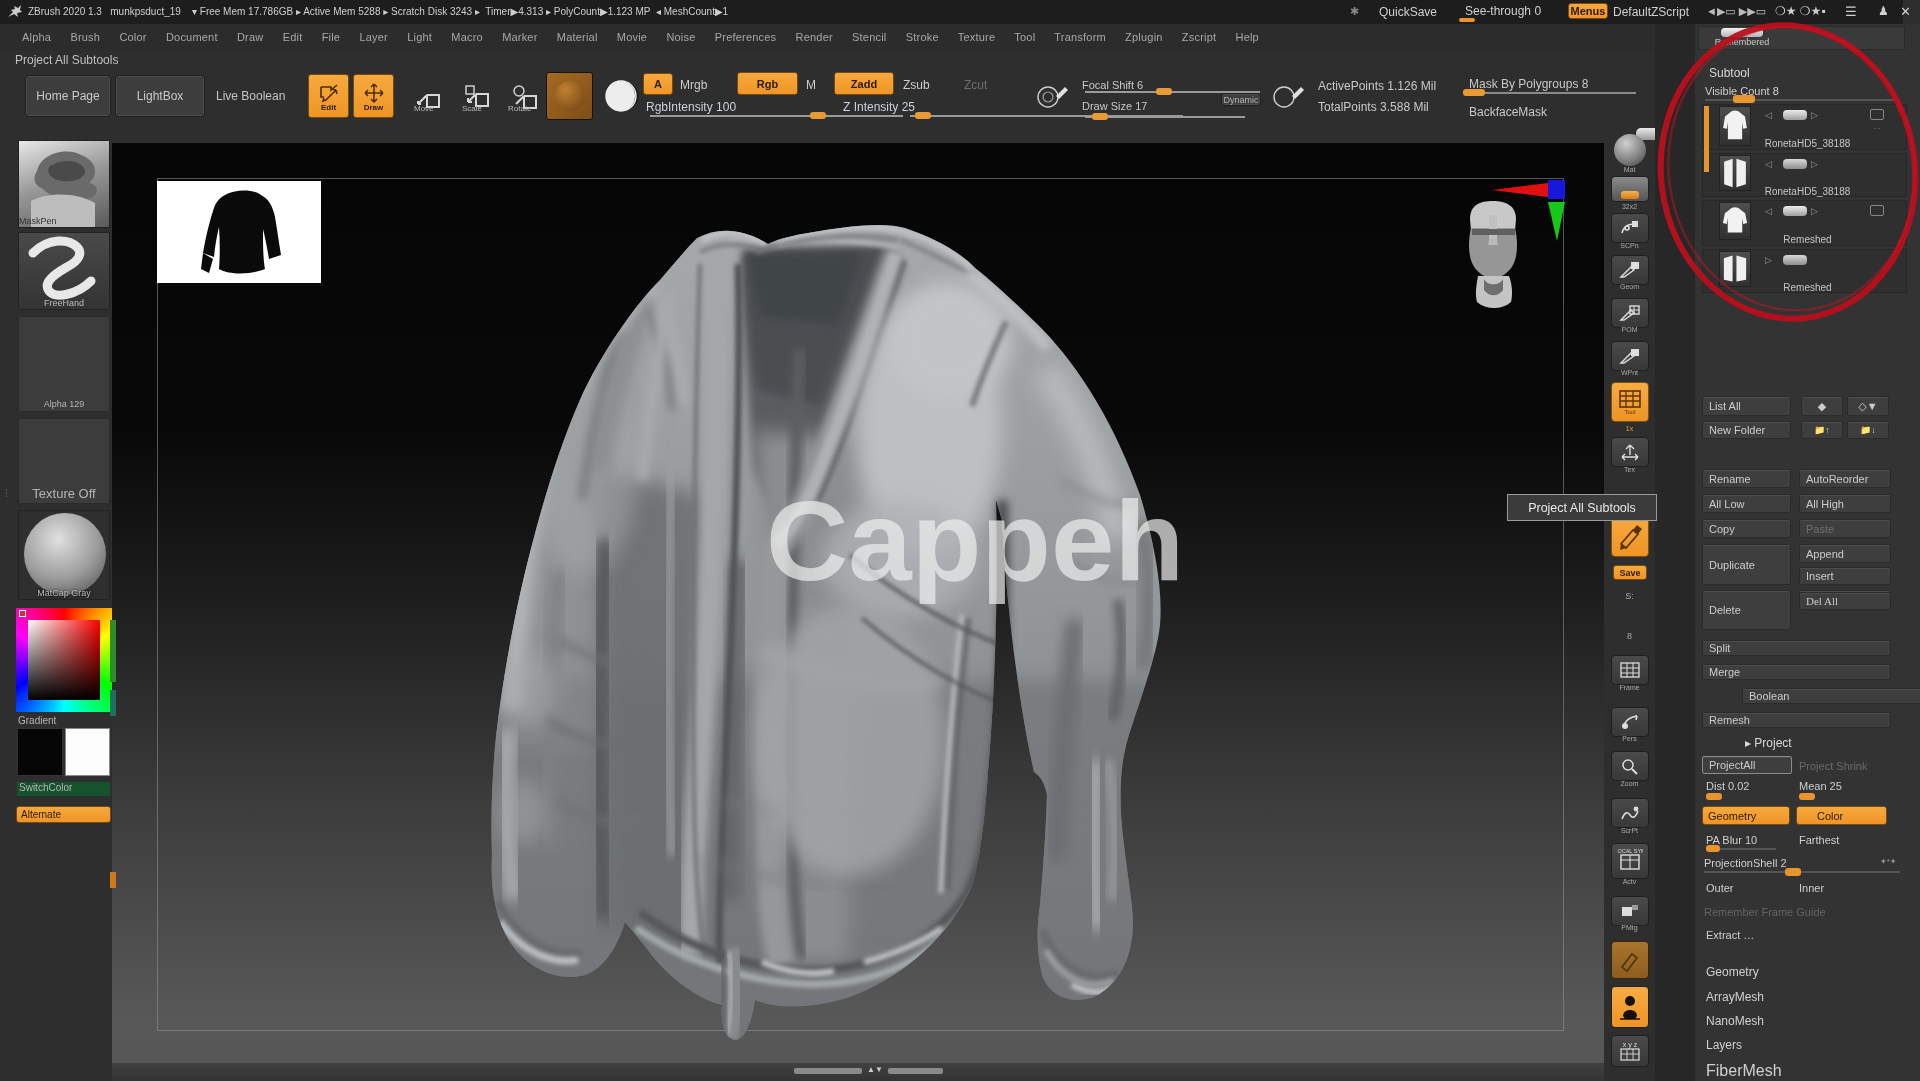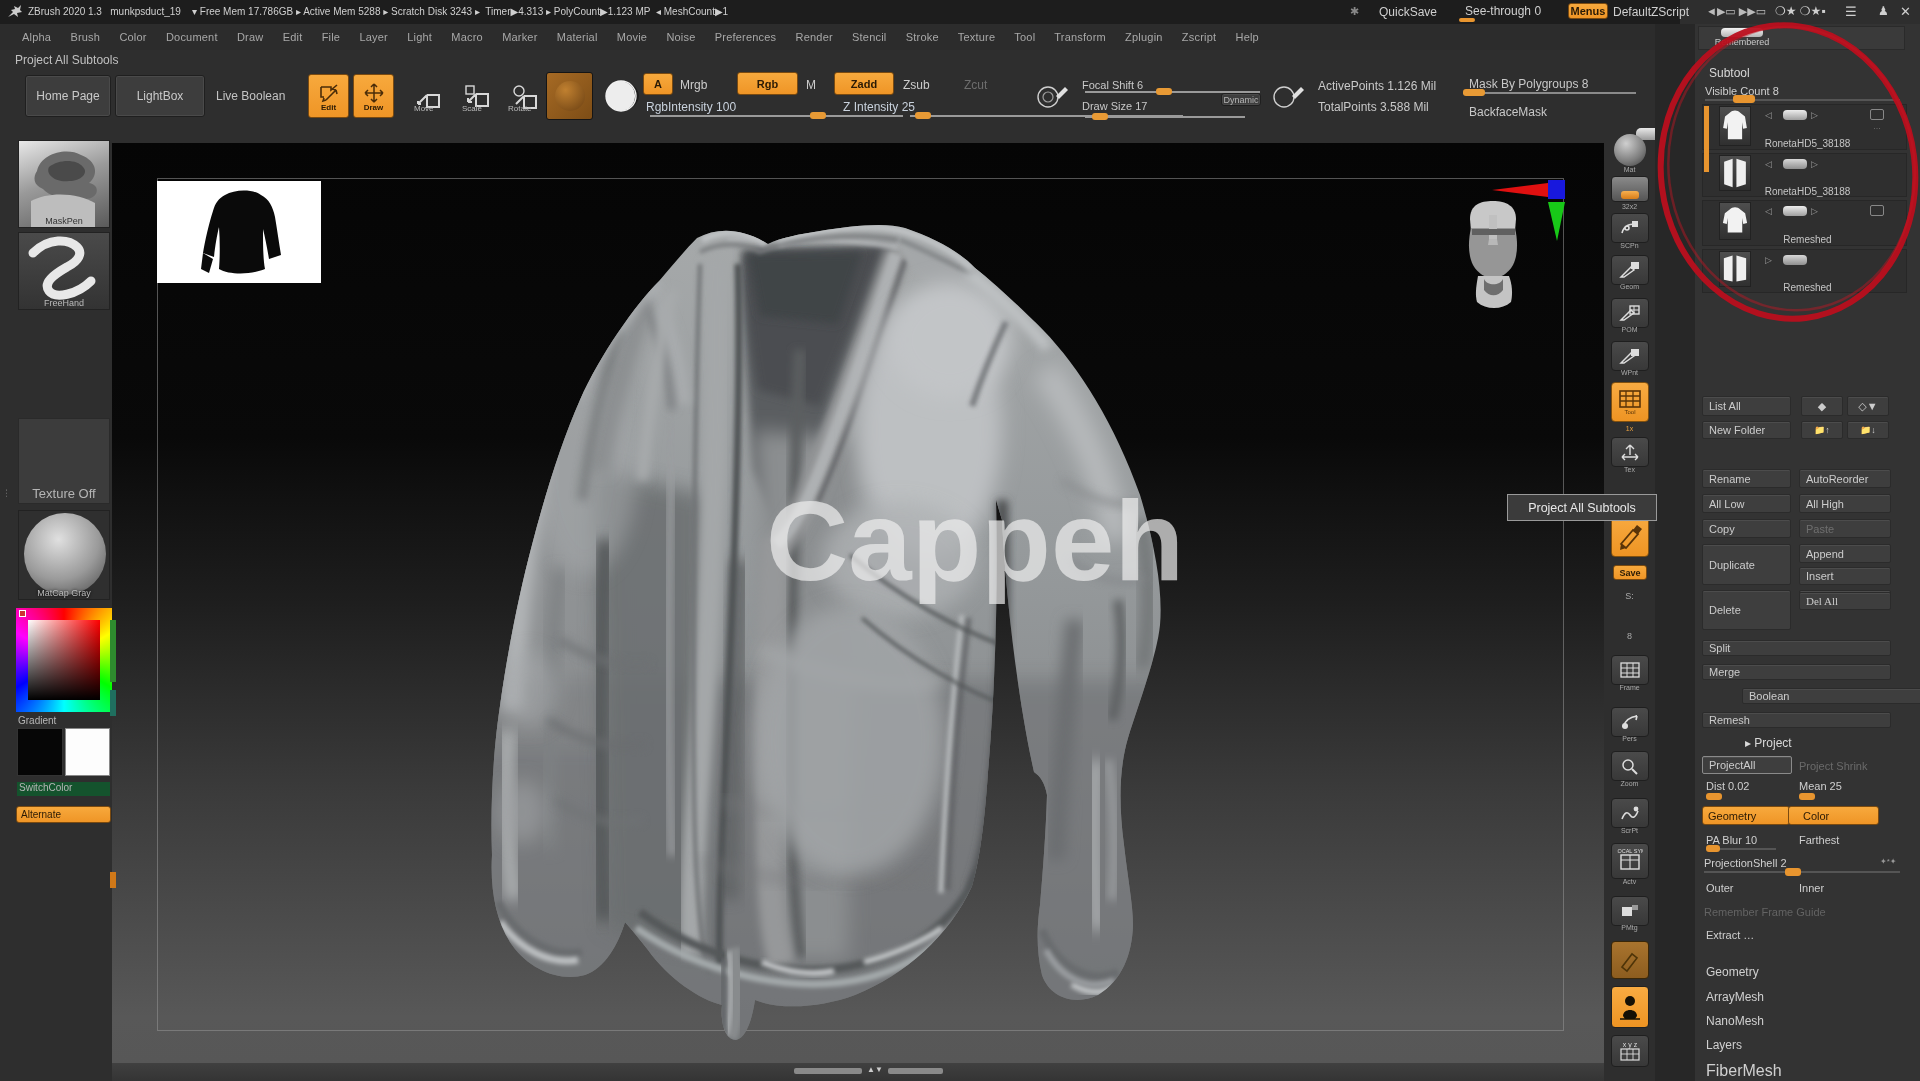--- a/index.html
+++ b/index.html
@@ -14,21 +14,21 @@
   .obtn { background:linear-gradient(#f7a93d,#ef9526); border:1px solid #7a4a10;
     color:#2a1a05; font-size:11px; display:flex; align-items:center; justify-content:center;
     border-radius:3px; font-weight:bold; white-space:nowrap; }
   .slider { position:absolute; height:2px; background:#9a9a9a; }
   .shandle { position:absolute; width:16px; height:7px; background:#e89a35; border-radius:3px; }
 </style>
 </head>
 <body>
 <div id="stage">
 
-  <div class="abs" id="topbar" style="left:0;top:0;width:1680px;height:24px;background:#1d1d1d;">
+  <div class="abs" id="topbar" style="left:0;top:0;width:1903px;height:24px;background:#1d1d1d;">
     <svg class="abs" style="left:6px;top:3px;" width="18" height="18" viewBox="0 0 18 18">
       <path d="M2 14 L7 9 L5 7 L9 6 L8 3 L12 5 L15 2 L14 7 L16 9 L11 10 L12 14 L8 11 Z" fill="#cccccc"></path>
     </svg>
     <div class="abs txt" style="left:28px;top:6px;color:#cfcfcf;font-size:10px;">ZBrush 2020 1.3&nbsp;&nbsp;&nbsp;munkpsduct_19&nbsp;&nbsp;&nbsp;&nbsp;▾ Free Mem 17.786GB ▸ Active Mem 5288 ▸ Scratch Disk 3243 ▸&nbsp; Timer▶4.313 ▸ PolyCount▶1.123 MP&nbsp;&nbsp;◂ MeshCount▶1</div>
     <div class="abs txt" style="left:1350px;top:5px;color:#888;">✱</div>
     <div class="abs txt" style="left:1379px;top:5px;color:#d0d0d0;font-size:12px;">QuickSave</div>
     <div class="abs txt" style="left:1465px;top:4px;color:#d0d0d0;font-size:12px;">See-through 0</div>
     <div class="abs" style="left:1459px;top:18px;width:16px;height:4px;background:#e8952f;border-radius:2px;"></div>
     <div class="abs obtn" style="left:1568px;top:3px;width:40px;height:16px;font-size:11px;">Menus</div>
     <div class="abs txt" style="left:1613px;top:5px;color:#d0d0d0;font-size:12px;">DefaultZScript</div>
@@ -138,30 +138,33 @@
   <div class="abs" id="lefttray" style="left:0;top:130px;width:112px;height:951px;">
 
     <div class="abs" style="left:2px;top:360px;width:8px;height:60px;color:#777;font-size:9px;line-height:7px;">⋮</div>
 
     <div class="abs" style="left:18px;top:10px;width:92px;height:88px;background:linear-gradient(160deg,#e8e8e8,#9a9a9a 45%,#5a5a5a);border:1px solid #222;">
       <svg width="90" height="86" viewBox="0 0 90 86">
         <path d="M18 30 C22 12 48 6 62 14 C78 20 80 34 70 42 C82 44 80 58 66 58 C52 60 30 56 24 48 C14 44 14 36 18 30 Z" fill="#6a6a6a"></path>
         <path d="M30 26 C40 18 58 18 64 26 C70 32 62 40 50 40 C38 42 26 34 30 26 Z" fill="#4a4a4a"></path>
         <path d="M12 60 C30 50 60 52 76 62 L76 86 L12 86 Z" fill="#bdbdbd"></path>
       </svg>
-      <div class="abs" style="left:0;bottom:1px;width:100%;text-align:center;font-size:9px;color:#333;">MaskPen</div>
+      <div class="abs" style="left:0;bottom:1px;width:100%;font-size:9px;color:#333;">MaskPen</div>
     </div>
 
     <div class="abs" style="left:18px;top:102px;width:92px;height:78px;background:linear-gradient(#4a4a4a,#333);border:1px solid #222;">
       <svg width="90" height="76" viewBox="0 0 90 76">
         <path d="M14 20 C30 4 50 6 58 14 C64 20 60 28 48 34 C34 42 24 50 30 58 C36 66 58 62 72 48" stroke="#e8e8e8" stroke-width="9" fill="none" stroke-linecap="round"></path>
       </svg>
       <div class="abs" style="left:0;bottom:1px;width:100%;text-align:center;font-size:9px;color:#bbb;">FreeHand</div>
     </div>
 
+    <div class="abs" style="left:18px;top:186px;width:92px;height:96px;background:#3c3c3c;border:1px solid #2a2a2a;">
+      <div class="abs" style="left:0;bottom:2px;width:100%;text-align:center;font-size:9px;color:#b5b5b5;">Alpha 129</div>
+    </div>
 
     <div class="abs" style="left:18px;top:288px;width:92px;height:86px;background:#3c3c3c;border:1px solid #2a2a2a;">
       <div class="abs" style="left:0;bottom:2px;width:100%;text-align:center;font-size:13px;color:#b5b5b5;">Texture Off</div>
     </div>
 
     <div class="abs" style="left:18px;top:380px;width:92px;height:90px;background:#2f2f2f;border:1px solid #222;">
       <div class="abs" style="left:5px;top:2px;width:82px;height:82px;border-radius:50%;background:radial-gradient(circle at 42% 32%,#e0e0e0,#9a9a9a 55%,#4f4f4f 95%);"></div>
       <div class="abs" style="left:0;bottom:1px;width:100%;text-align:center;font-size:9px;color:#bbb;text-shadow:0 0 3px #000;">MatCap Gray</div>
     </div>
 
@@ -572,21 +575,21 @@
     <div class="pb" style="left:7px;top:688px;width:189px;height:16px;">Remesh</div>
 
     <div class="plabel" style="left:6px;top:712px;color:#dadada;font-size:12px;margin-left:44px;">▸ Project</div>
     <div class="pb" style="left:7px;top:732px;width:90px;height:18px;border:1px solid #8a8a8a;">ProjectAll</div>
     <div class="plabel" style="left:104px;top:736px;color:#6a6a6a;">Project Shrink</div>
     <div class="plabel" style="left:11px;top:756px;">Dist 0.02</div>
     <div class="plabel" style="left:104px;top:756px;">Mean 25</div>
     <div class="abs" style="left:11px;top:769px;width:16px;height:7px;background:#e8952f;border-radius:3px;"></div>
     <div class="abs" style="left:104px;top:769px;width:16px;height:7px;background:#e8952f;border-radius:3px;"></div>
     <div class="abs obtn" style="left:7px;top:782px;width:88px;height:19px;font-weight:normal;justify-content:flex-start;padding-left:5px;">Geometry</div>
-    <div class="abs obtn" style="left:93px;top:782px;width:91px;height:19px;font-weight:normal;justify-content:flex-start;padding-left:14px;">Color</div>
+    <div class="abs obtn" style="left:101px;top:782px;width:91px;height:19px;font-weight:normal;justify-content:flex-start;padding-left:20px;">Color</div>
     <div class="plabel" style="left:11px;top:810px;">PA Blur 10</div>
     <div class="plabel" style="left:104px;top:810px;">Farthest</div>
     <div class="abs" style="left:11px;top:824px;width:70px;height:2px;background:#555;"></div>
     <div class="abs" style="left:11px;top:821px;width:14px;height:7px;background:#e8952f;border-radius:3px;"></div>
     <div class="plabel" style="left:9px;top:833px;">ProjectionShell 2</div>
     <div class="plabel" style="left:185px;top:833px;font-size:8px;color:#999;">✦*✦</div>
     <div class="abs" style="left:9px;top:847px;width:196px;height:2px;background:#555;"></div>
     <div class="abs" style="left:90px;top:844px;width:16px;height:8px;background:#e8952f;border-radius:3px;"></div>
     <div class="plabel" style="left:11px;top:858px;">Outer</div>
     <div class="plabel" style="left:104px;top:858px;">Inner</div>

